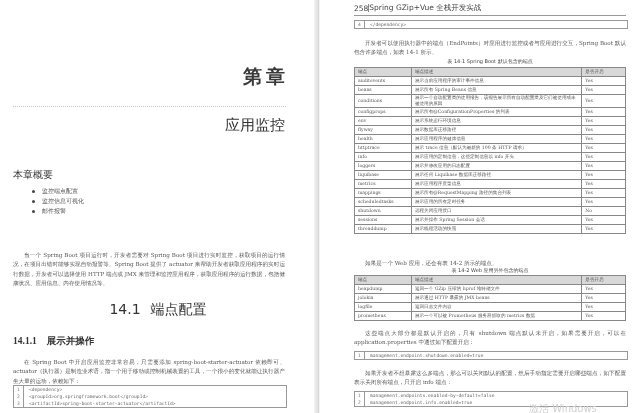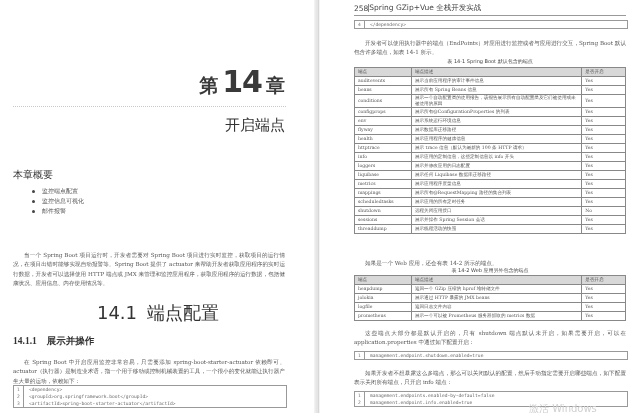--- a/index.html
+++ b/index.html
@@ -23,21 +23,21 @@
   .chapter-rule { position: absolute; left: 13px; right: 30px; top: 106px; border-top: 1px dotted #c8c8c8; }
   .chapter-title { position: absolute; right: 31px; top: 116px; font-family: "DejaVu Sans", sans-serif; font-size: 15px; color: #333; }
 
   .summary-title { position: absolute; left: 13px; top: 168px; font-family: "DejaVu Sans", sans-serif; font-weight: normal; font-size: 10px; color: #333; }
   .summary-list { position: absolute; left: 32px; top: 186px; margin: 0; padding: 0; list-style: none; }
   .summary-list li { font-size: 6px; line-height: 10px; color: #555; display: flex; align-items: center; gap: 7px; }
   .bullet { width: 3px; height: 3px; border-radius: 50%; background: #444; display: inline-block; }
 
   .para { position: absolute; font-size: 5.6px; line-height: 9.6px; color: #555; text-indent: 11px; text-align: justify; }
   .para-intro { left: 13px; top: 245px; width: 272px; }
-  .section-title { position: absolute; left: 0; width: 316px; top: 301px; text-align: center; font-size: 18px; color: #333; font-family: "DejaVu Serif", serif; }
+  .section-title { position: absolute; left: 0; width: 316px; top: 301px; text-align: center; font-size: 14px; color: #333; font-family: "DejaVu Serif", serif; }
   .section-title .num { font-family: "DejaVu Sans", sans-serif; margin-right: 10px; }
   .subsection-title { position: absolute; left: 13px; top: 335px; font-family: "DejaVu Sans", sans-serif; font-weight: bold; font-size: 9.5px; color: #333; }
   .subsection-title .num { margin-right: 10px; font-family: Liberation Serif, serif; }
   .para-enable { left: 13px; top: 352px; width: 272px; }
 
   .code { position: absolute; border: 1px solid #999; font-family: "DejaVu Sans Mono", monospace; font-size: 4.6px; color: #666; background: #fff; }
   .code .ln { display: flex; height: 7px; line-height: 7px; }
   .code .lno { width: 10px; padding-left: 3px; border-right: 1px solid #999; box-sizing: border-box; color: #777; }
   .code .ltxt { padding-left: 5px; white-space: pre; }
   .code-left { left: 13px; top: 385px; width: 272px; }
@@ -67,25 +67,24 @@
   .para-r3 { left: 34px; top: 363px; width: 272px; }
   .code-r3 { left: 34px; top: 391px; width: 272px; }
   .watermark { position: absolute; left: 209px; top: 402px; font-family: "DejaVu Sans", sans-serif; font-size: 10px; color: #d0d0d0; white-space: nowrap; }
 </style>
 </head>
 <body>
 
 <div class="page page-left">
   <div class="chapter-num">
     <span class="cjk">第</span>
-    <span class="num">14</span>
     <span class="cjk">章</span>
   </div>
   <div class="chapter-rule"></div>
-  <div class="chapter-title">开启端点</div>
+  <div class="chapter-title">应用监控</div>
 
   <div class="summary-title">本章概要</div>
   <ul class="summary-list">
     <li>
         <span class="bullet"></span>
         <span>监控端点配置</span>
       </li>
     <li>
         <span class="bullet"></span>
         <span>监控信息可视化</span>

